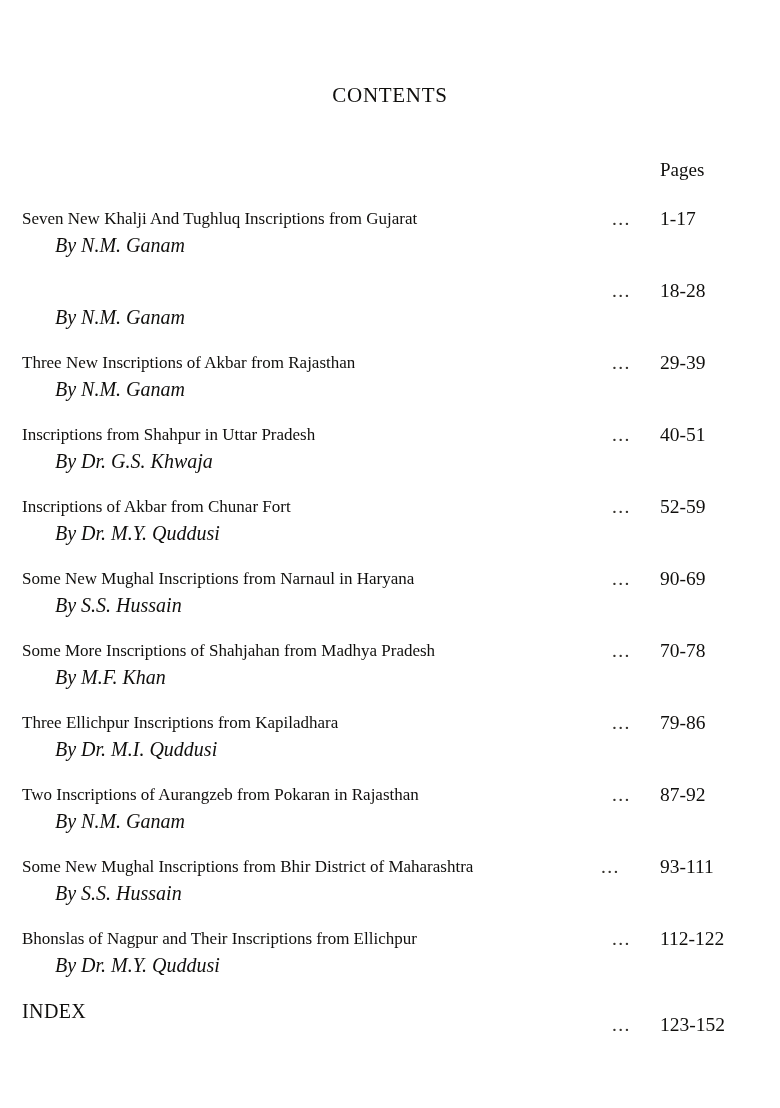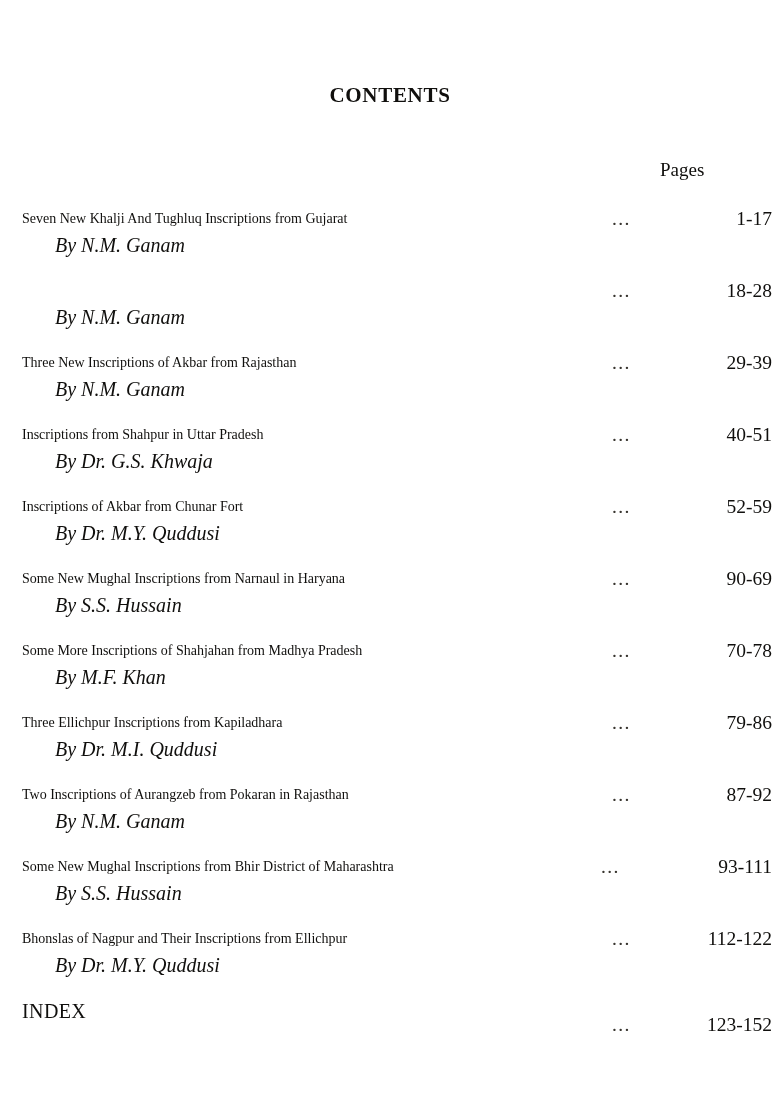--- a/index.html
+++ b/index.html
@@ -25,21 +25,21 @@
   }
 
   
   .contents-heading {
     position: absolute;
     top: 84px;
     left: 0;
     width: 780px;
     text-align: center;
     font-size: 21px;
-    font-weight: bold;
+    font-weight: normal;
     letter-spacing: 0.7px;
     line-height: 1.1;
   }
 
   
   .pages-header {
     position: absolute;
     top: 160px;
     left: 660px;
     width: 112px;
@@ -63,21 +63,21 @@
 
   .entry-row {
     position: relative;
     height: 30px;
   }
 
   .entry-title {
     position: absolute;
     left: 22px;
     top: 0;
-    font-size: 14px;
+    font-size: 17px;
     line-height: 28px;
     white-space: nowrap;
   }
 
   .entry-leader {
     position: absolute;
     top: 0;
     left: 612px;
     font-size: 19.5px;
     line-height: 28px;
@@ -87,21 +87,21 @@
   
   .toc-entry.tight .entry-leader {
     left: 601px;
   }
 
   .entry-pages {
     position: absolute;
     top: 0;
     left: 660px;
     width: 112px;
-    text-align: right;
+    text-align: left;
     font-size: 19.5px;
     line-height: 28px;
     white-space: nowrap;
   }
 
   .entry-author {
     position: absolute;
     left: 55px;
     top: 26px;
     font-style: italic;

